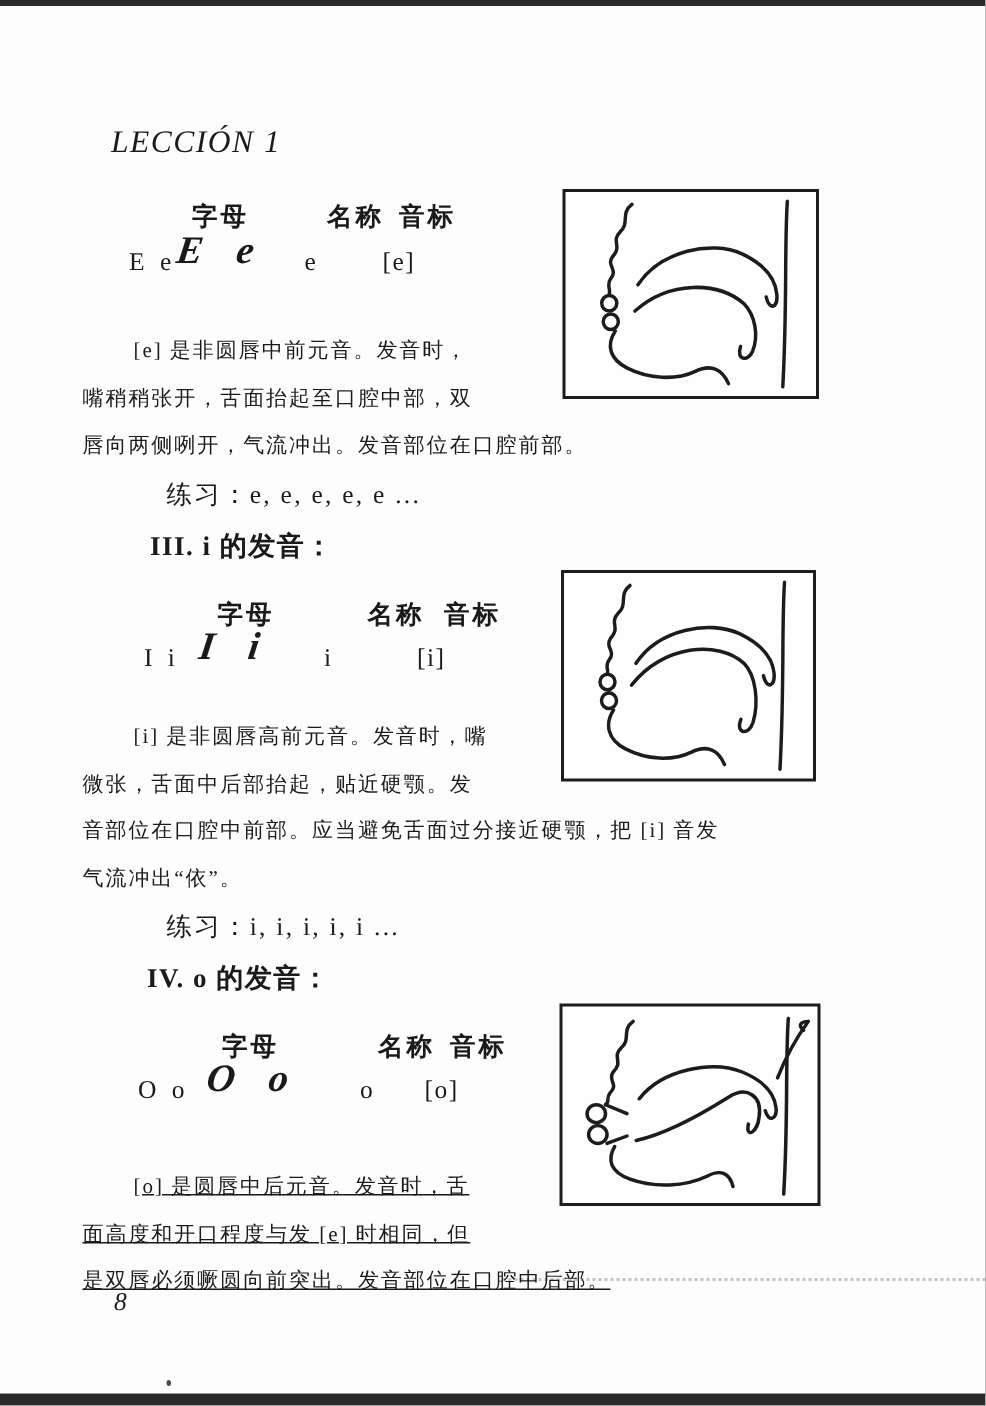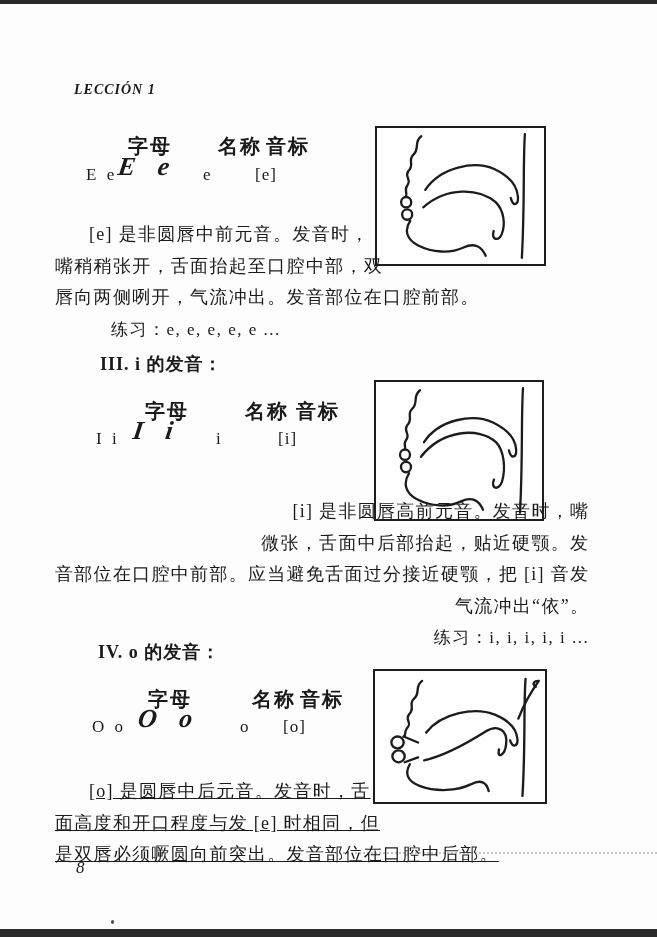--- a/index.html
+++ b/index.html
@@ -1,26 +1,26 @@
 <!DOCTYPE html>
 <html><head>
 <meta charset="utf-8">
 <style>
   html,body{margin:0;padding:0;background:#888;}
   .page{position:relative;width:657px;height:937px;background:#fdfdfd;overflow:hidden;
         font-family:"Liberation Serif","DejaVu Serif",serif;color:#1a1a1a;}
   .abs{position:absolute;white-space:nowrap;}
-  .lesson{font-size:14px;font-weight:700;font-style:italic;letter-spacing:1px;}
-  .thead{font-size:20px;font-weight:700;letter-spacing:2px;}
+  .lesson{font-size:21px;font-weight:400;font-style:italic;letter-spacing:1px;}
+  .thead{font-size:17px;font-weight:700;letter-spacing:2px;}
   .letters{font-size:17px;letter-spacing:3px;}
   .script{font-size:26px;font-style:italic;font-weight:700;letter-spacing:8px;transform:skewX(-8deg);}
   .cellname{font-size:17px;}
   .phon{font-size:17px;letter-spacing:1px;}
   .heading{font-size:18px;font-weight:700;letter-spacing:1px;}
-  .para .line{height:31.6px;line-height:31.6px;font-size:18px;letter-spacing:1.3px;white-space:nowrap;}
+  .para .line{height:31.6px;line-height:31.6px;font-size:14px;letter-spacing:1.3px;white-space:nowrap;}
   .para .indent{padding-left:34px;}
   .para .practice{padding-left:56px;font-size:17px;letter-spacing:1.5px;}
   .pagenum{font-size:17px;font-style:italic;}
   .diag{position:absolute;background:#fefefe;border:2px solid #1d1d1d;}
   .diag svg{display:block;width:100%;height:100%;}
   .diag path,.diag circle{stroke:#1c1c1c;stroke-width:2.3;fill:none;stroke-linecap:round;}
   .band{position:absolute;left:0;width:657px;background:#2a2a2a;}
   .dotline{position:absolute;border-top:2px dotted #c4c4c4;height:0;}
   .speck{position:absolute;background:#4a4a4a;border-radius:50%;}
 </style>
@@ -78,21 +78,21 @@
       <path d="M44,8 C36,14 43,20 36,26 C30,32 38,35 31,42 C27,48 35,50 30,56 C27,60 30,63 29,64"></path>
       <circle cx="29" cy="70" r="5"></circle>
         <circle cx="30" cy="82" r="5"></circle>
       <path d="M33,88 C27,97 29,107 41,113 C55,120 72,121 85,115 C96,110 103,114 107,123"></path>
       <path d="M48,58 C63,36 97,30 117,39 C132,46 139,55 140,64 C141,73 135,75 133,66"></path>
       <path d="M45,72 C66,46 103,43 120,58 C128,66 130,83 126,96 C123,105 114,103 118,94"></path>
       <path d="M147,6 C145,36 147,72 144,126"></path>
     </svg>
   </div>
 
-  <div class="abs para" style="left:55px;top:496px;text-align:right;">
+  <div class="abs para" style="left:55px;top:476px;">
     <div class="line indent">[i] 是非圆唇高前元音。发音时，嘴</div>
     <div class="line">微张，舌面中后部抬起，贴近硬颚。发</div>
     <div class="line">音部位在口腔中前部。应当避免舌面过分接近硬颚，把 [i] 音发</div>
     <div class="line">气流冲出“依”。</div>
     <div class="line practice">练习：i, i, i, i, i ...</div>
   </div>
 
   <div class="abs heading" style="left:98px;top:640px;">IV. o 的发音：</div>
 
   <div class="abs thead" style="left:148px;top:686px;">字母</div>

